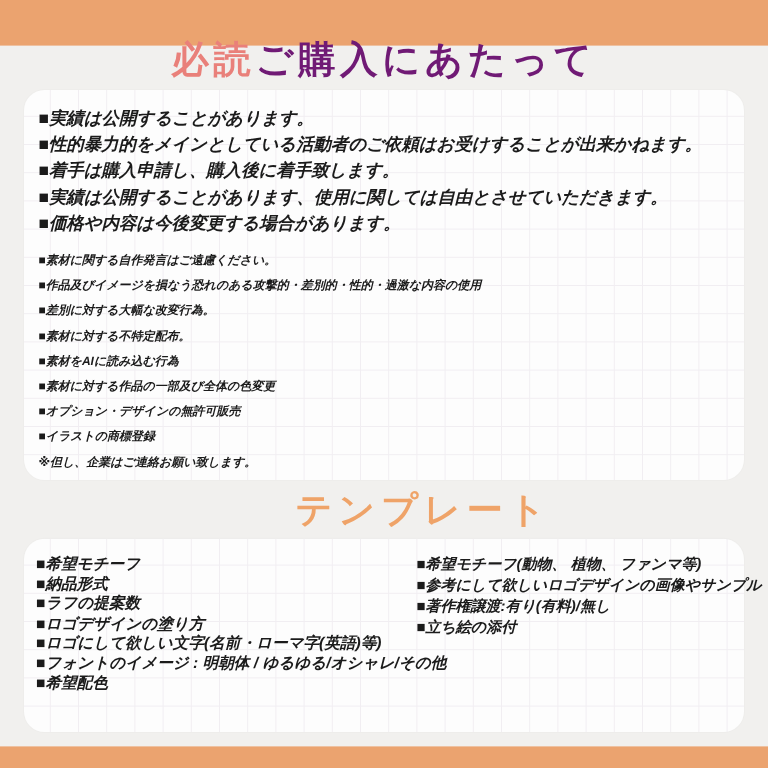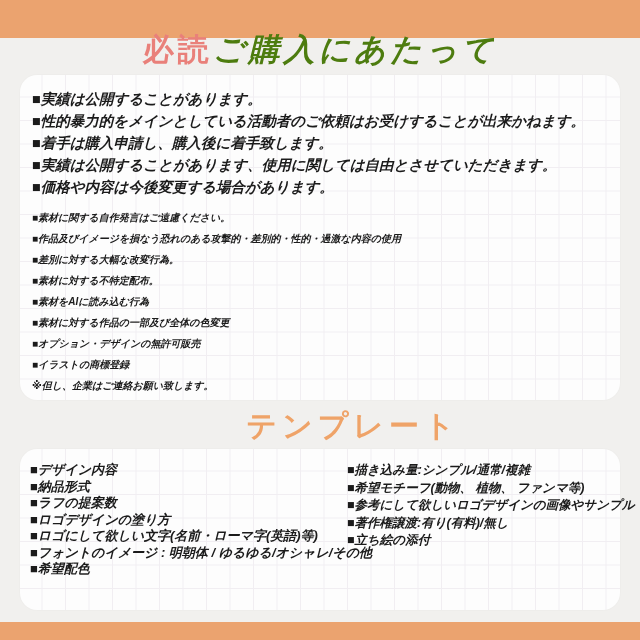--- a/index.html
+++ b/index.html
@@ -10,21 +10,21 @@
   }
   .band{position:absolute;left:0;width:640px;background:#eba36f;}
   .band.top{top:0;height:38px;}
   .band.bottom{bottom:0;height:18px;}
   .main-title{
     position:absolute;top:30px;left:0;width:640px;height:40px;line-height:40px;
     text-align:center;font-weight:bold;font-size:31px;letter-spacing:4px;
     white-space:nowrap;
   }
   .main-title .badge{color:#e9807a;margin-right:0;}
-  .main-title .rest{color:#4d7c0f;font-style:italic;}
+  .main-title .rest{color:#701a75;}
   .card{
     position:absolute;left:20px;width:600px;background:#fdfdfd;border-radius:17px;
     background-image:
       linear-gradient(to right,#f1eef2 1px,transparent 1px),
       linear-gradient(to bottom,#f1eef2 1px,transparent 1px);
     background-size:23.5px 23.5px;
     background-position:-2px -2px;
     box-shadow:0 0 0 1px rgba(0,0,0,0.01);
   }
   .card.rules{top:75px;height:325px;}
@@ -77,30 +77,29 @@
         <li>■イラストの商標登録</li>
         <li>※但し、企業はご連絡お願い致します。</li>
       </ul>
     </div>
   </div>
 
   <div class="section-title">テンプレート</div>
 
   <div class="card template">
     <ul class="col left">
-      <li>■デザイン内容</li>
+      <li>■希望モチーフ</li>
       <li>■納品形式</li>
       <li>■ラフの提案数</li>
       <li>■ロゴデザインの塗り方</li>
       <li>■ロゴにして欲しい文字(名前・ローマ字(英語)等)</li>
       <li>■フォントのイメージ : 明朝体 / ゆるゆる/オシャレ/その他</li>
       <li>■希望配色</li>
     </ul>
     <ul class="col right">
-      <li>■描き込み量:シンプル/通常/複雑</li>
       <li>■希望モチーフ(動物、 植物、 ファンマ等)</li>
       <li>■参考にして欲しいロゴデザインの画像やサンプル</li>
       <li>■著作権譲渡:有り(有料)/無し</li>
       <li>■立ち絵の添付</li>
     </ul>
   </div>
 
   <div class="band bottom"></div>
 
 </div>

